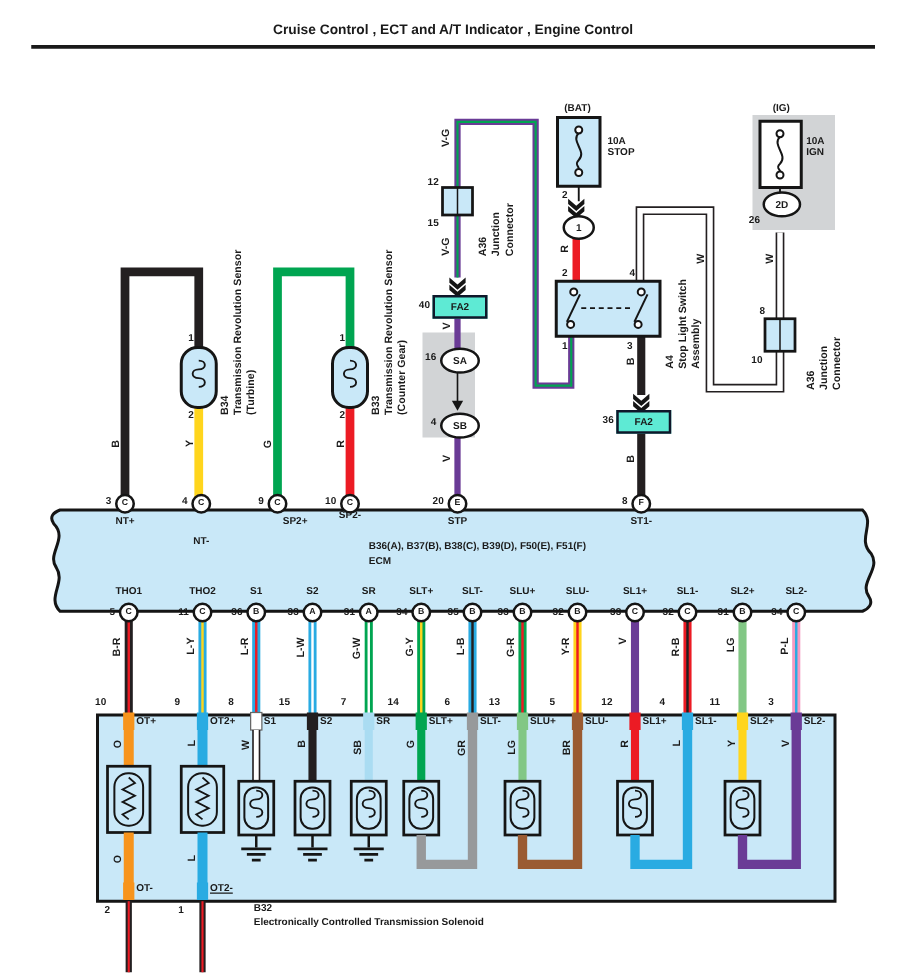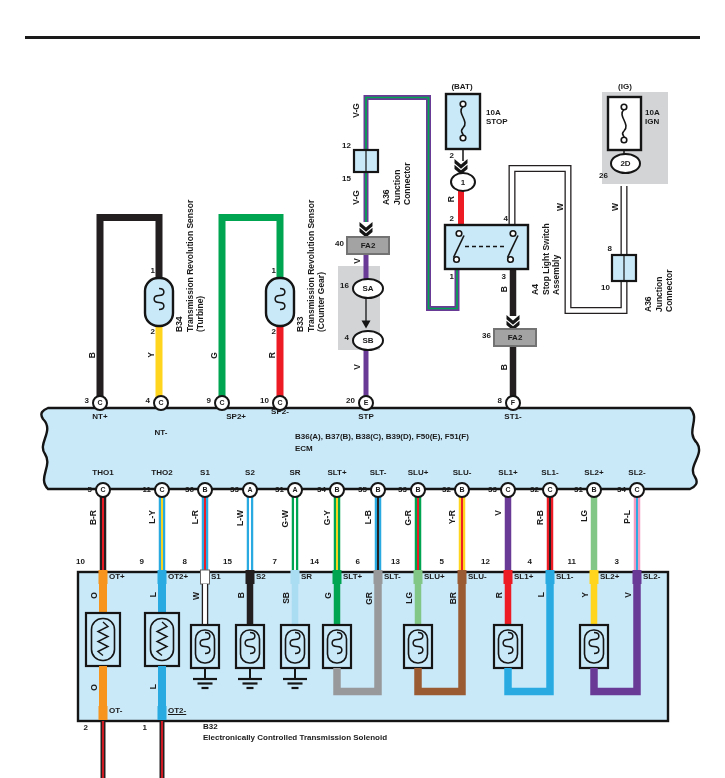--- a/index.html
+++ b/index.html
@@ -13,21 +13,21 @@
   .ctr{text-align:center;}
   .rt{text-align:right;}
   .vrot{position:absolute;writing-mode:vertical-rl;transform:rotate(180deg);
         font:bold 8.5px "Liberation Sans",sans-serif;color:#1a1a1a;line-height:10.5px;
         white-space:nowrap;}
   .vrot b,.vrot span{display:block;font-weight:bold;}
   .vrot span{font-weight:bold;}
   .oval{position:absolute;border:2.2px solid #151515;border-radius:50%;background:#fff;
         display:flex;align-items:center;justify-content:center;
         font:bold 8px "Liberation Sans",sans-serif;color:#1a1a1a;}
-  .cbox{position:absolute;border:2px solid #737373;background:#a3a3a3;
+  .cbox{position:absolute;border:2px solid #0f172a;background:#5eead4;
         display:flex;align-items:center;justify-content:center;
         font:bold 8px "Liberation Sans",sans-serif;color:#1a1a1a;}
   .pin{position:absolute;width:12px;height:12px;border:2px solid #151515;border-radius:50%;
        background:#fff;font:bold 7px/12px "Liberation Sans",sans-serif;text-align:center;color:#1a1a1a;}
   .rule{position:absolute;background:#1a1a1a;}
 </style>
 </head>
 <body>
 
 <div id="stage">
@@ -179,20 +179,21 @@
       <rect x="545.5" y="570" width="9" height="14" fill="#29ABE2" stroke="none" stroke-width="0"></rect>
       <rect x="589.5" y="570" width="9" height="14" fill="#FFD51D" stroke="none" stroke-width="0"></rect>
       <path d="M594,584 L594,625" stroke="#FFD51D" stroke-width="6.5" fill="none"></path>
       <rect x="580" y="625" width="28" height="43" fill="none" stroke="#151515" stroke-width="2.2" rx="0"></rect>
       <rect x="584.5" y="630" width="19" height="33" fill="none" stroke="#151515" stroke-width="1.6" rx="9"></rect>
       <path d="M594,632.5 c6.5,0 6.5,7 0,7 c-6.5,0 -6.5,7 0,7 c6.5,0 6.5,7 0,7" stroke="#151515" stroke-width="1.5" fill="none"></path>
       <path d="M594,668 L594,691.5 L637,691.5 L637,584" stroke="#6A3B96" stroke-width="7.5" fill="none"></path>
       <rect x="632.5" y="570" width="9" height="14" fill="#6A3B96" stroke="none" stroke-width="0"></rect>
     </svg>
 
+  <div class="lbl t11 ctr" style="left:25px;top:19px;width:675px;">Cruise Control , ECT and A/T Indicator , Engine Control</div>
   <div class="rule" style="left:25px;top:36px;width:675px;height:3px;"></div>
 
   <div class="lbl t8 rt" style="left:143px;top:266px;width:12px;">1</div>
   <div class="lbl t8 rt" style="left:143px;top:327px;width:12px;">2</div>
   <div class="vrot" style="left:174px;top:210px;height:122px;">
     <b>B34</b>
     <span>Transmission Revolution Sensor</span>
     <span>(Turbine)</span>
   </div>
   <div class="vrot" style="left:87px;top:352px;">B</div>

